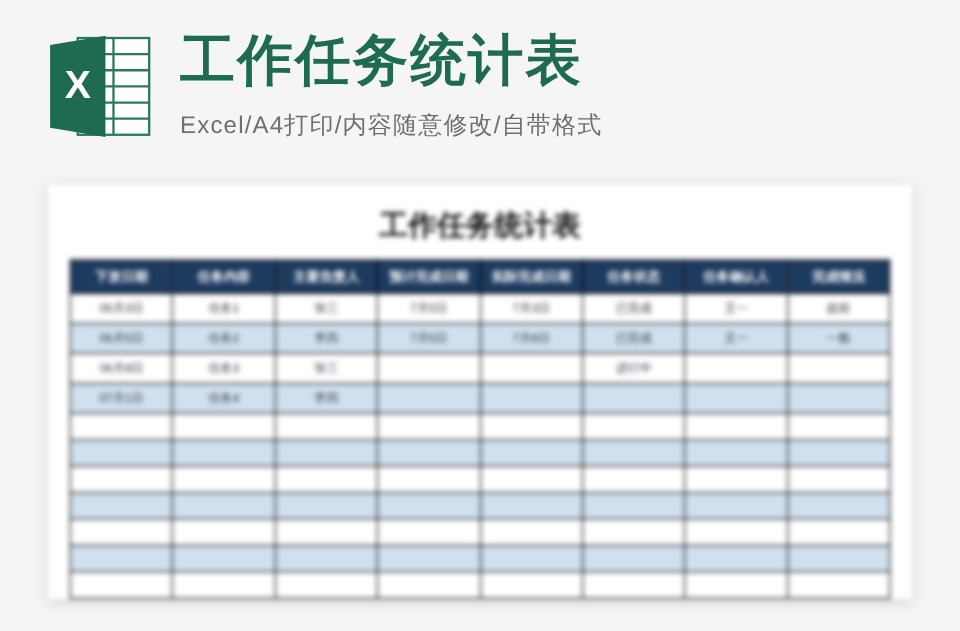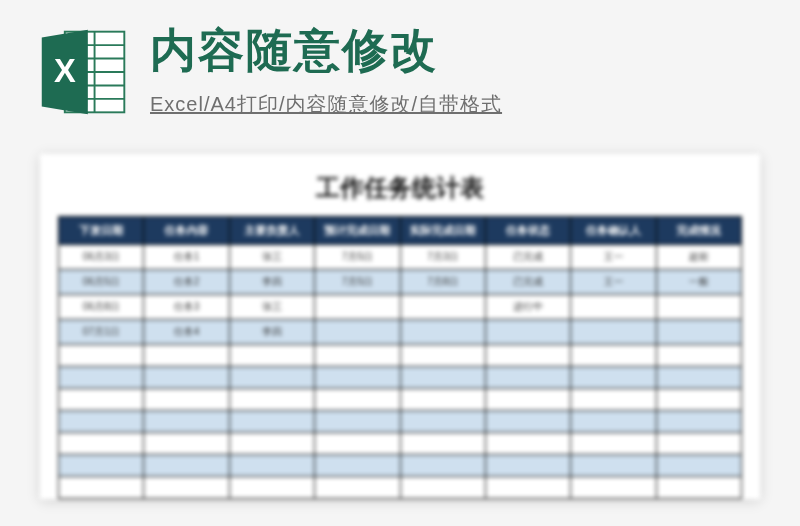--- a/index.html
+++ b/index.html
@@ -40,21 +40,20 @@
     font-weight: 700;
     color: #1e6b52;
     line-height: 1.05;
     letter-spacing: 2px;
   }
   .title-sub {
     font-size: 20px;
     color: #6f6f6f;
     margin-top: 16px;
     letter-spacing: 1px;
-    text-decoration: underline;
   }
   .preview-sheet {
     position: absolute;
     top: 154px;
     left: 50%;
     transform: translateX(-50%);
     width: 720px;
     background: #ffffff;
     box-shadow: 0 2px 12px rgba(0,0,0,0.15);
     padding: 18px 18px 0 18px;
@@ -106,21 +105,21 @@
       <line x1="30" y1="36" x2="92" y2="36" stroke="#2a7a5a" stroke-width="2"></line>
       <line x1="30" y1="50" x2="92" y2="50" stroke="#2a7a5a" stroke-width="2"></line>
       <line x1="30" y1="64" x2="92" y2="64" stroke="#2a7a5a" stroke-width="2"></line>
       <line x1="30" y1="78" x2="92" y2="78" stroke="#2a7a5a" stroke-width="2"></line>
       <line x1="61" y1="8" x2="61" y2="92" stroke="#2a7a5a" stroke-width="2"></line>
       <polygon points="6,14 54,6 54,94 6,86" fill="#1e6b52"></polygon>
       <text x="30" y="60" text-anchor="middle" font-family="Arial" font-size="34" font-weight="700" fill="#ffffff">X</text>
     </svg>
   </div>
   <div class="title-block">
-    <div class="title-main">内容随意修改</div>
+    <div class="title-main">工作任务统计表</div>
     <div class="title-sub">Excel/A4打印/内容随意修改/自带格式</div>
   </div>
 </div>
 
 <div class="preview-sheet">
   <div class="sheet-title">工作任务统计表</div>
   <table>
     <thead>
       <tr>
         <th>下发日期</th>

